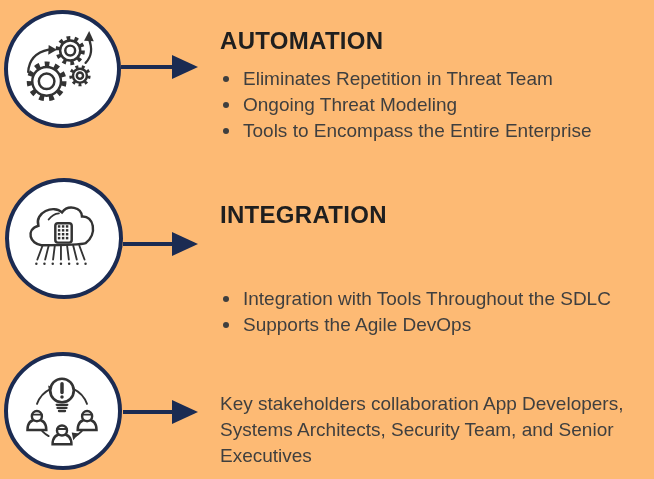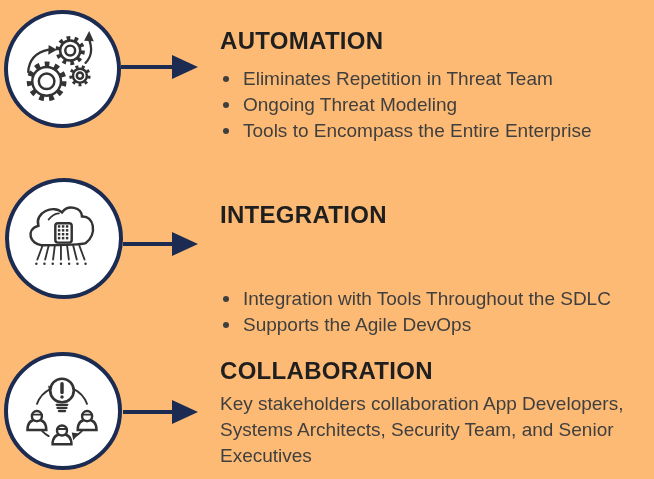--- a/index.html
+++ b/index.html
@@ -169,16 +169,15 @@
       <g>
         <path class="icw" d="M30.8,72.5 Q30.8,62.6 40,62.6 Q49.2,62.6 49.2,72.5 Z"></path>
         <circle class="icw" cx="40" cy="59" r="4.9"></circle>
         <path class="ic" style="stroke-width:1.8" d="M35.4,57.6 L44.6,57.6"></path>
       </g>
     </svg>
   </div>
   <div class="arrow-shaft" style="left:123px;top:410px;width:51px;"></div>
   <div class="arrow-head" style="left:172px;top:400px;"></div>
 
-  <div class="sec-title" style="top:357px;">COLLABORATION</div>
   <div class="para" style="top:391px;">Key stakeholders collaboration App Developers, Systems Architects, Security Team, and Senior Executives</div>
 
 </div>
 
 </body></html>

